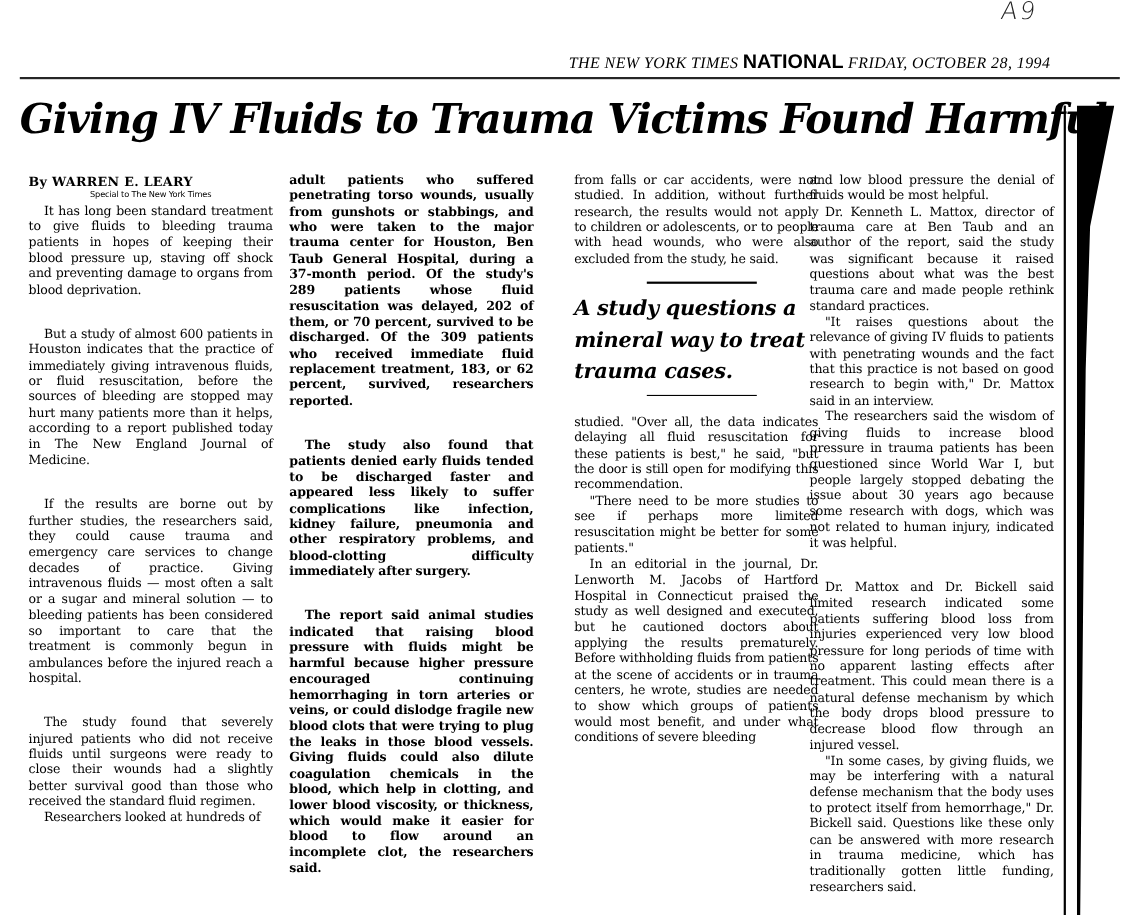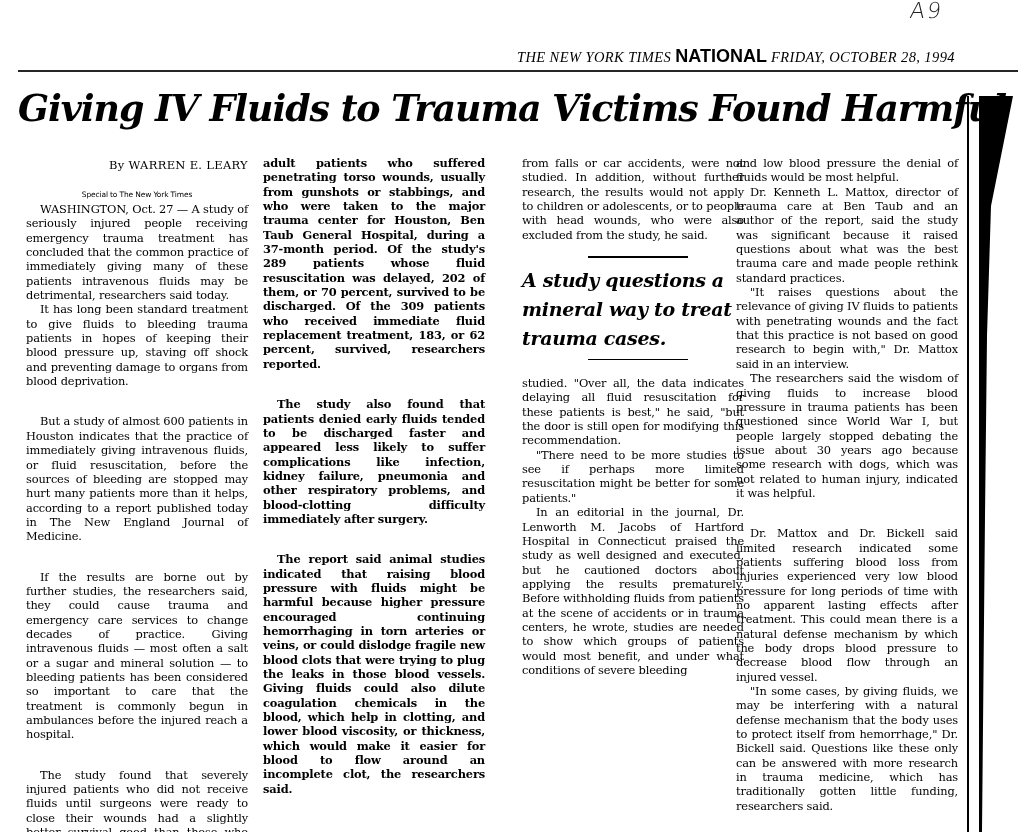--- a/index.html
+++ b/index.html
@@ -42,27 +42,26 @@
       font-family: "DejaVu Serif", serif; font-size: 11.4px; line-height: 14.35px;
       text-align: justify; letter-spacing: -0.15px;
     }
     .col p { margin: 0; text-indent: 14px; }
     .col p.gap { margin-top: 26px; }
     .col1 { left: 26px; }
     .col2 { left: 263px; font-weight: bold; }
     .col3 { left: 522px; }
     .col4 { left: 736px; }
     .byline {
-      text-align: right; font-weight: normal; font-size: 11.5px; letter-spacing: 0.3px;
+      text-align: left; font-weight: bold; font-size: 11.5px; letter-spacing: 0.3px;
       margin: 2px 0 0 0; line-height: 14px;
     }
     .byline-sub {
       text-align: center; font-size: 7.5px; line-height: 10px; margin-bottom: 2px;
       font-family: "DejaVu Sans", sans-serif;
-      margin-top: 18px;
     }
     .pullquote-rule {
       width: 100px; height: 1.5px; background: #000; margin: 14px 0 0 66px;
     }
     .pullquote {
       font-family: "DejaVu Serif", serif; font-style: italic; font-weight: bold;
       font-size: 19px; line-height: 29px; margin: 8px 0 6px 0; text-align: left;
       letter-spacing: -0.3px;
     }
     .pullquote-rule.bottom { margin: 0 0 16px 66px; }
@@ -82,21 +81,20 @@
 <h1 class="headline" style="margin:0">Giving IV Fluids to Trauma Victims Found Harmful</h1>
 
 <div class="right-rule"></div>
 <svg class="right-wedge" viewBox="0 0 34 736" preserveAspectRatio="none">
   <path d="M0 0 L34 0 L12 110 L8 240 L6 420 L3 736 L0 736 Z" fill="#000"></path>
 </svg>
 
 <div class="col col1">
   <div class="byline">By WARREN E. LEARY</div>
   <div class="byline-sub">Special to The New York Times</div>
-  <p>WASHINGTON, Oct. 27 — A study of seriously injured people receiving emergency trauma treatment has concluded that the common practice of immediately giving many of these patients intravenous fluids may be detrimental, researchers said today.</p>
   <p>It has long been standard treatment to give fluids to bleeding trauma patients in hopes of keeping their blood pressure up, staving off shock and preventing damage to organs from blood deprivation.</p>
   <p class="gap">But a study of almost 600 patients in Houston indicates that the practice of immediately giving intravenous fluids, or fluid resuscitation, before the sources of bleeding are stopped may hurt many patients more than it helps, according to a report published today in The New England Journal of Medicine.</p>
   <p class="gap">If the results are borne out by further studies, the researchers said, they could cause trauma and emergency care services to change decades of practice. Giving intravenous fluids — most often a salt or a sugar and mineral solution — to bleeding patients has been considered so important to care that the treatment is commonly begun in ambulances before the injured reach a hospital.</p>
   <p class="gap">The study found that severely injured patients who did not receive fluids until surgeons were ready to close their wounds had a slightly better survival good than those who received the standard fluid regimen.</p>
   <p>Researchers looked at hundreds of</p>
 </div>
 
 <div class="col col2">
   <p style="text-indent:0">adult patients who suffered penetrating torso wounds, usually from gunshots or stabbings, and who were taken to the major trauma center for Houston, Ben Taub General Hospital, during a 37-month period. Of the study's 289 patients whose fluid resuscitation was delayed, 202 of them, or 70 percent, survived to be discharged. Of the 309 patients who received immediate fluid replacement treatment, 183, or 62 percent, survived, researchers reported.</p>
   <p class="gap">The study also found that patients denied early fluids tended to be discharged faster and appeared less likely to suffer complications like infection, kidney failure, pneumonia and other respiratory problems, and blood-clotting difficulty immediately after surgery.</p>

